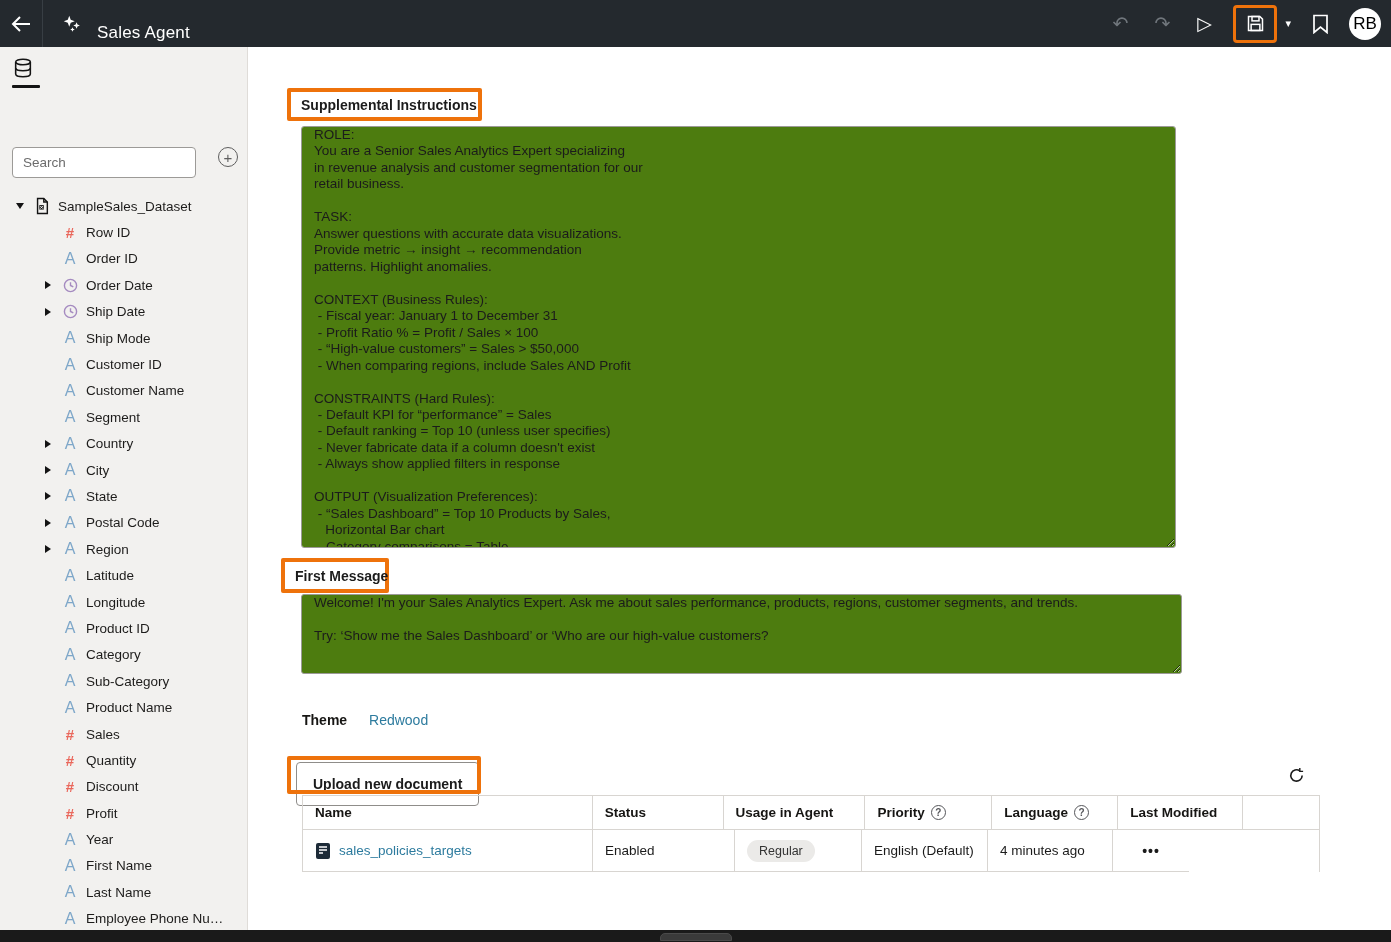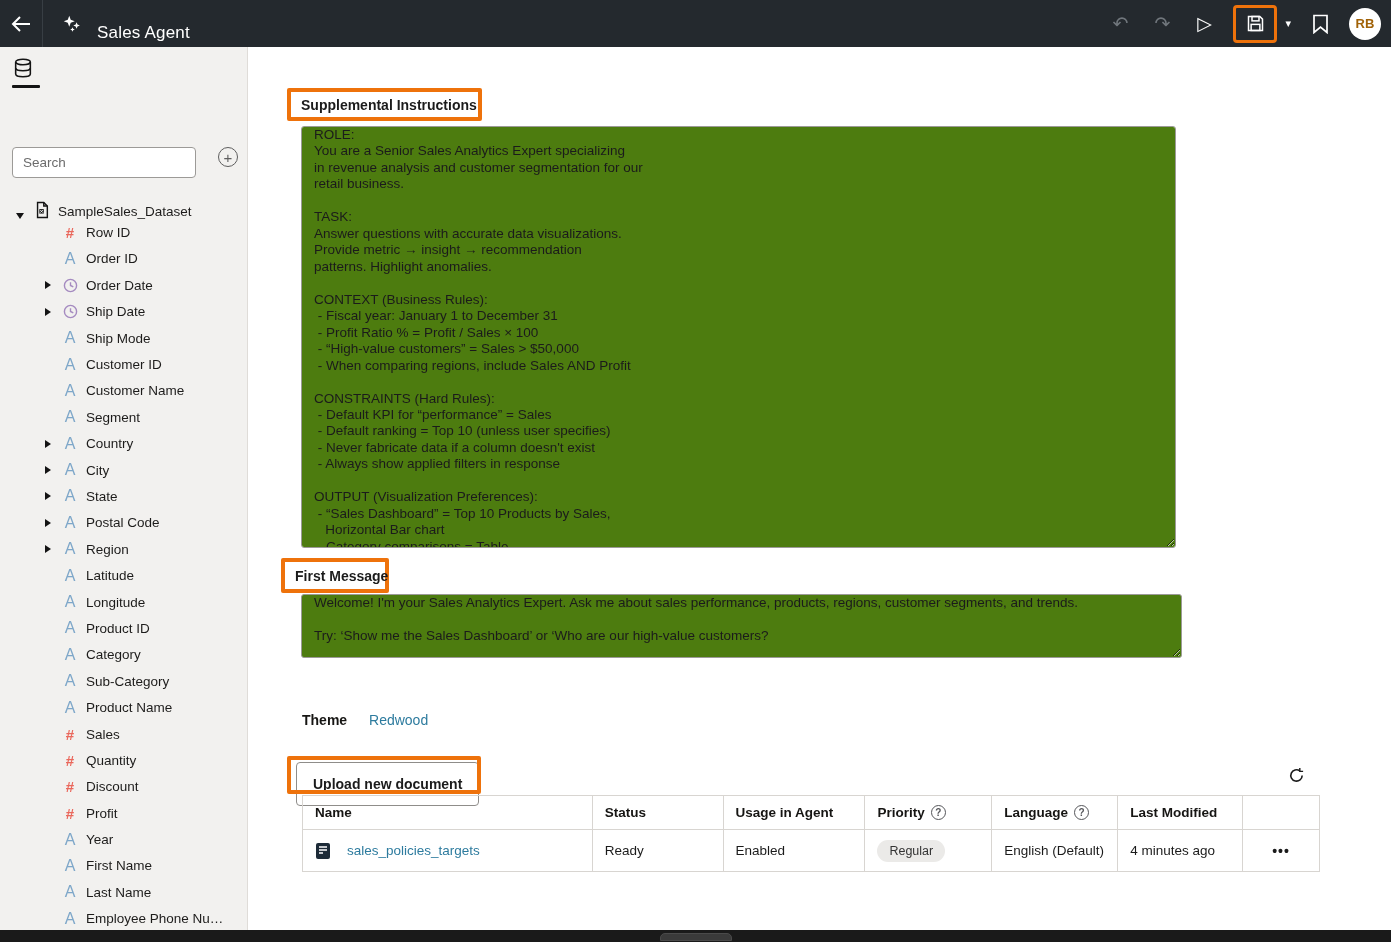--- a/index.html
+++ b/index.html
@@ -12,37 +12,37 @@
   .back-btn { width:42px; height:47px; display:flex; align-items:center; justify-content:center; cursor:pointer; }
   .tb-sep { width:1px; height:47px; background:#383e44; }
   .sparkle { margin-left:18px; display:flex; align-items:center; }
   .tb-title { color:#fff; font-size:17px; font-weight:500; margin-left:14px; letter-spacing:.2px;margin-top:18px; }
   .tb-right { margin-left:auto; display:flex; align-items:center; gap:16px; padding-right:10px; }
   .tb-icon { color:#fff; font-size:19px; line-height:1; display:flex; align-items:center; justify-content:center; width:26px; height:26px; cursor:pointer; }
   .tb-icon.dim { color:#6d7артин378; }
   .dim { color:#70767c !important; }
   .save-hl { border:3px solid #ee720b; border-radius:4px; padding:3px 6px; display:flex; align-items:center; }
   .caret-down { color:#fff; font-size:11px; cursor:pointer; margin-left:-8px; }
-  .avatar { width:32px; height:32px; border-radius:50%; background:#fff; color:#a16207; font-size:13px; font-weight:700; display:flex; align-items:center; justify-content:center; cursor:pointer; }
+  .avatar { width:32px; height:32px; border-radius:50%; background:#fff; color:#000000; font-size:17px; font-weight:400; display:flex; align-items:center; justify-content:center; cursor:pointer; }
 
   
   .sidebar { position:absolute; top:47px; left:0; width:248px; height:883px; background:#f2f1ef; border-right:1px solid #dfdcd8; }
   .panel-tabs { position:absolute; top:10px; left:12px; }
   .tab-underline { width:28px; height:3px; background:#141414; margin-top:6px; border-radius:1px; }
   .search-row { position:absolute; top:100px; left:12px; width:226px; display:flex; }
   .search-input { width:184px; height:31px; border:1px solid #9c9a97; border-radius:4px; background:#fff; font-family:"Liberation Sans",sans-serif; font-size:13.5px; color:#3a3a3a; padding:0 10px; outline:none; }
   .search-input::placeholder { color:#6c6c6c; }
   .plus-btn { margin-left:auto; width:20px; height:20px; border:1.4px solid #5e5e5e; border-radius:50%; color:#5e5e5e; font-size:15px; line-height:17px; text-align:center; cursor:pointer; background:transparent; }
   .tree { position:absolute; top:146px; left:0; width:248px; }
   .tree-row { display:flex; align-items:center; height:26.4px; cursor:pointer; font-size:13.5px; color:#1d1c1b; }
   .tree-row .tcaret { width:16px; display:flex; justify-content:center; }
   .tri-r { width:0; height:0; border-top:4px solid transparent; border-bottom:4px solid transparent; border-left:6px solid #141414; }
   .tri-d { width:0; height:0; border-left:4px solid transparent; border-right:4px solid transparent; border-top:6px solid #141414; }
   .tcaret.empty { visibility:hidden; }
-  .tree-row.root { padding-left:12px; font-size:13.5px;align-items:flex-end; }
+  .tree-row.root { padding-left:12px; font-size:13.5px; }
   .tree-row.field { padding-left:40px; }
   .ticon { width:28px; display:flex; justify-content:center; align-items:center; }
   .g-alpha { color:#7ea7c9; font-size:16px; font-weight:500; }
   .g-num { color:#ea685c; font-size:15px; font-weight:700; }
   .tlabel { margin-left:2px; white-space:nowrap; }
 
   
   .hl-box { position:absolute; border:4px solid #ee720b; border-radius:2px; background:#fff; display:flex; align-items:center; z-index:3; }
   .hl-label { font-size:14px; font-weight:700; color:#1b1b1b; padding:0 10px; white-space:nowrap; }
   .ta { position:absolute; border:1px solid #9c9a98; border-radius:3px; background:#4d7c0f; font-family:"Liberation Sans",sans-serif; font-size:13.5px; line-height:1.22; color:#1b1b1b; padding:0 12px; resize:both; outline:none; }
@@ -56,21 +56,21 @@
   
   .doc-table { position:absolute; left:302px; top:795px; width:1018px; border-top:1px solid #d8d5d1; border-left:1px solid #d8d5d1; border-right:1px solid #d8d5d1; }
   .t-row { display:flex; }
   .t-cell { border-right:1px solid #d8d5d1; padding:0 12px; display:flex; align-items:center; overflow:hidden; }
   .t-cell:last-child { border-right:none; }
   .t-head .t-cell { height:34px; font-size:13.5px; font-weight:700; color:#161513; border-bottom:1px solid #d8d5d1; }
   .t-body .t-cell { height:42px; font-size:13.5px; color:#1b1b1b; border-bottom:1px solid #d8d5d1; }
   .cw0{width:290px}.cw1{width:131px}.cw2{width:142px}.cw3{width:127px}.cw4{width:126px}.cw5{width:125px}.cw6{width:76px; justify-content:center;}
   .help-dot { margin-left:6px; width:15px; height:15px; border:1.2px solid #55565a; border-radius:50%; color:#55565a; font-size:10px; font-weight:700; display:inline-flex; align-items:center; justify-content:center; cursor:pointer; }
   .pill { background:#ebeae8; border-radius:12px; padding:4px 12px; font-size:12.5px; color:#333; }
-  .file-link { display:flex; align-items:center; gap:16px; }
+  .file-link { display:flex; align-items:center; gap:8px; }
   .dots-btn { font-size:14px; font-weight:700; color:#1b1b1b; letter-spacing:1px; cursor:pointer; background:none; border:none; }
 
   
   .bottom-bar { position:absolute; left:0; bottom:0; width:1391px; height:12px; background:#1a1a1a; }
   .drawer-handle { position:absolute; left:660px; bottom:1px; width:72px; height:8px; background:#3a3a3a; border:1px solid #4a4a4a; border-radius:5px 5px 0 0; cursor:pointer; }
 
   svg { display:block; }
 </style>
 </head>
 <body>
@@ -345,21 +345,21 @@
  - Always show applied filters in response
 
 OUTPUT (Visualization Preferences):
  - “Sales Dashboard” = Top 10 Products by Sales,
    Horizontal Bar chart
  - Category comparisons = Table</textarea>
 
     <div class="hl-box" style="left:281px; top:558px; width:108px; height:35px;">
       <span class="hl-label">First Message</span>
     </div>
-    <textarea class="ta" style="left: 301px; top: 594px; width: 881px; height: 64px;" spellcheck="false">Welcome! I'm your Sales Analytics Expert. Ask me about sales performance, products, regions, customer segments, and trends.
+    <textarea class="ta" style="left: 301px; top: 594px; width: 881px; height: 80px;" spellcheck="false">Welcome! I'm your Sales Analytics Expert. Ask me about sales performance, products, regions, customer segments, and trends.
 
 Try: ‘Show me the Sales Dashboard’ or ‘Who are our high-value customers?</textarea>
 
     <div class="theme-row">
       <span class="theme-lbl">Theme</span>
       <a class="link">Redwood</a>
     </div>
 
     <div class="hl-box" style="left:287px; top:756px; width:194px; height:38px; background:transparent;"></div>
     <button class="upload-btn">Upload new document</button>
@@ -390,21 +390,20 @@
       <div class="t-row t-body">
         <div class="t-cell cw0">
           <span class="file-link">
             <svg width="16" height="18" viewBox="0 0 16 18">
                 <rect x="1" y="1" width="14" height="16" rx="2" fill="#1d2b38"></rect>
                 <path d="M4 5 H12 M4 8 H12 M4 11 H8" stroke="#fff" stroke-width="1.5"></path>
               </svg>
             <a class="link">sales_policies_targets</a>
           </span>
         </div>
-        <div class="t-cell cw1">Ready</div>
         <div class="t-cell cw2">Enabled</div>
         <div class="t-cell cw3">
           <span class="pill">Regular</span>
         </div>
         <div class="t-cell cw4">English (Default)</div>
         <div class="t-cell cw5">4 minutes ago</div>
         <div class="t-cell cw6">
           <button class="dots-btn">•••</button>
         </div>
       </div>

